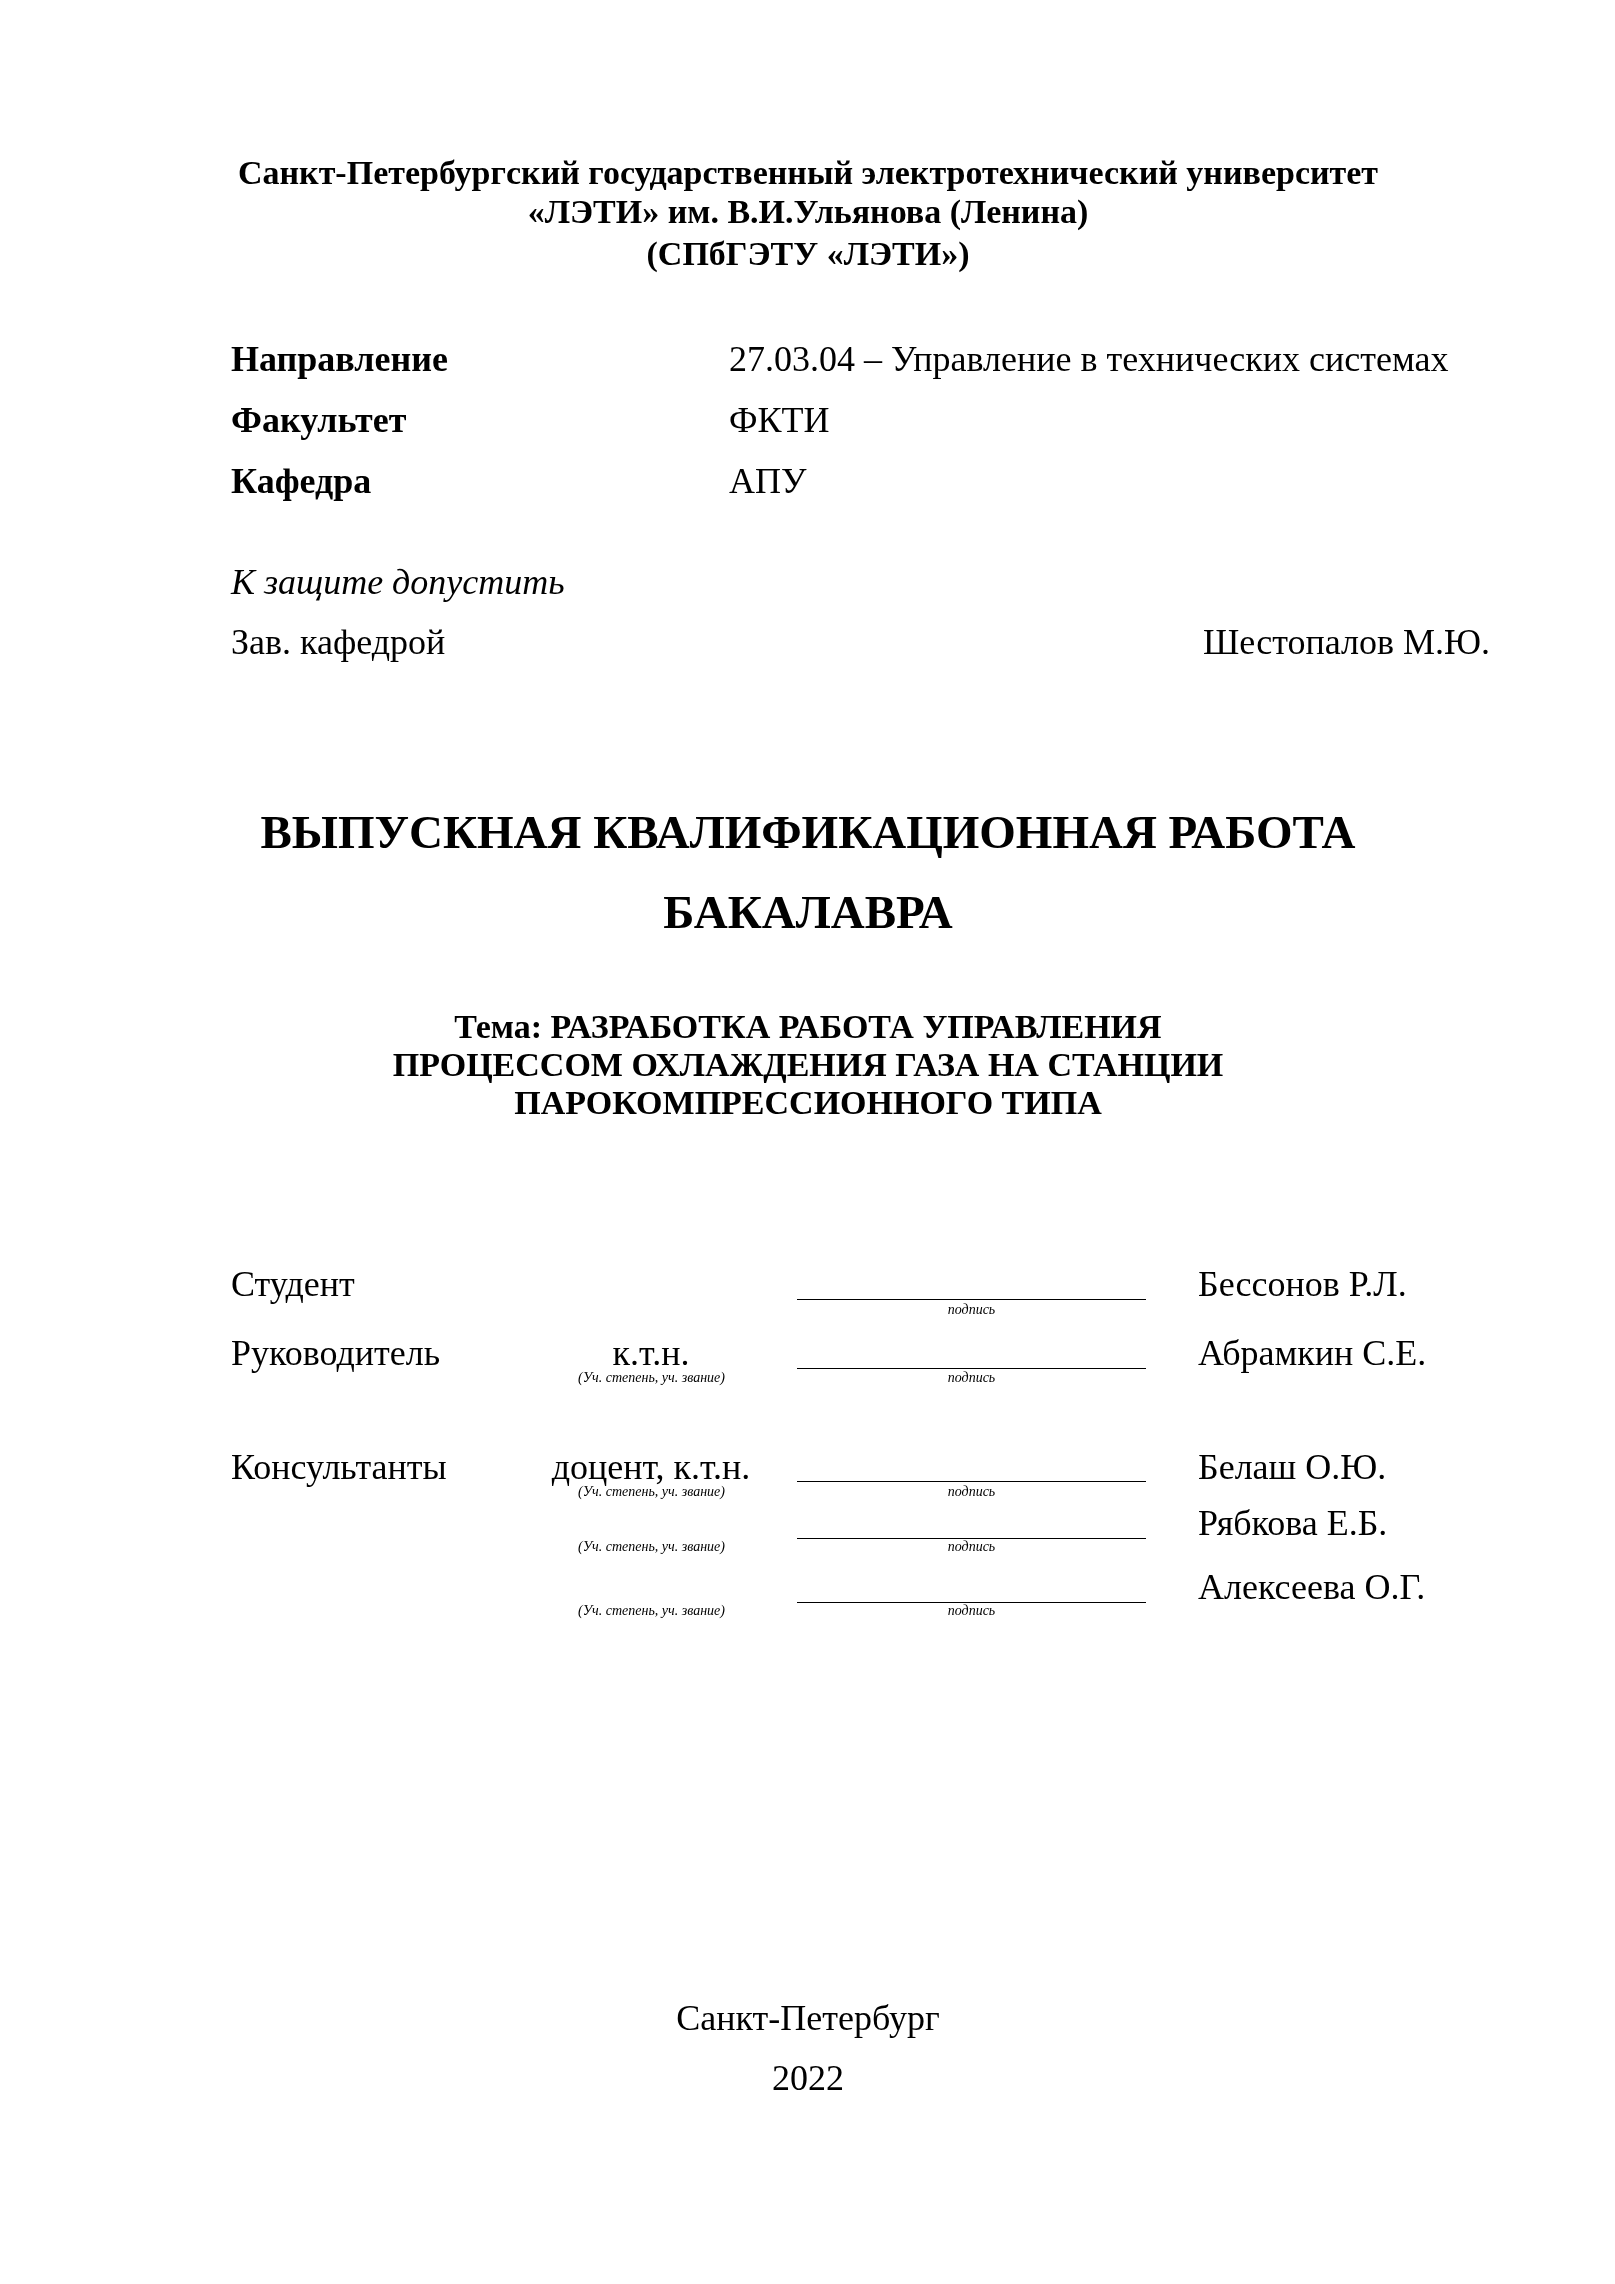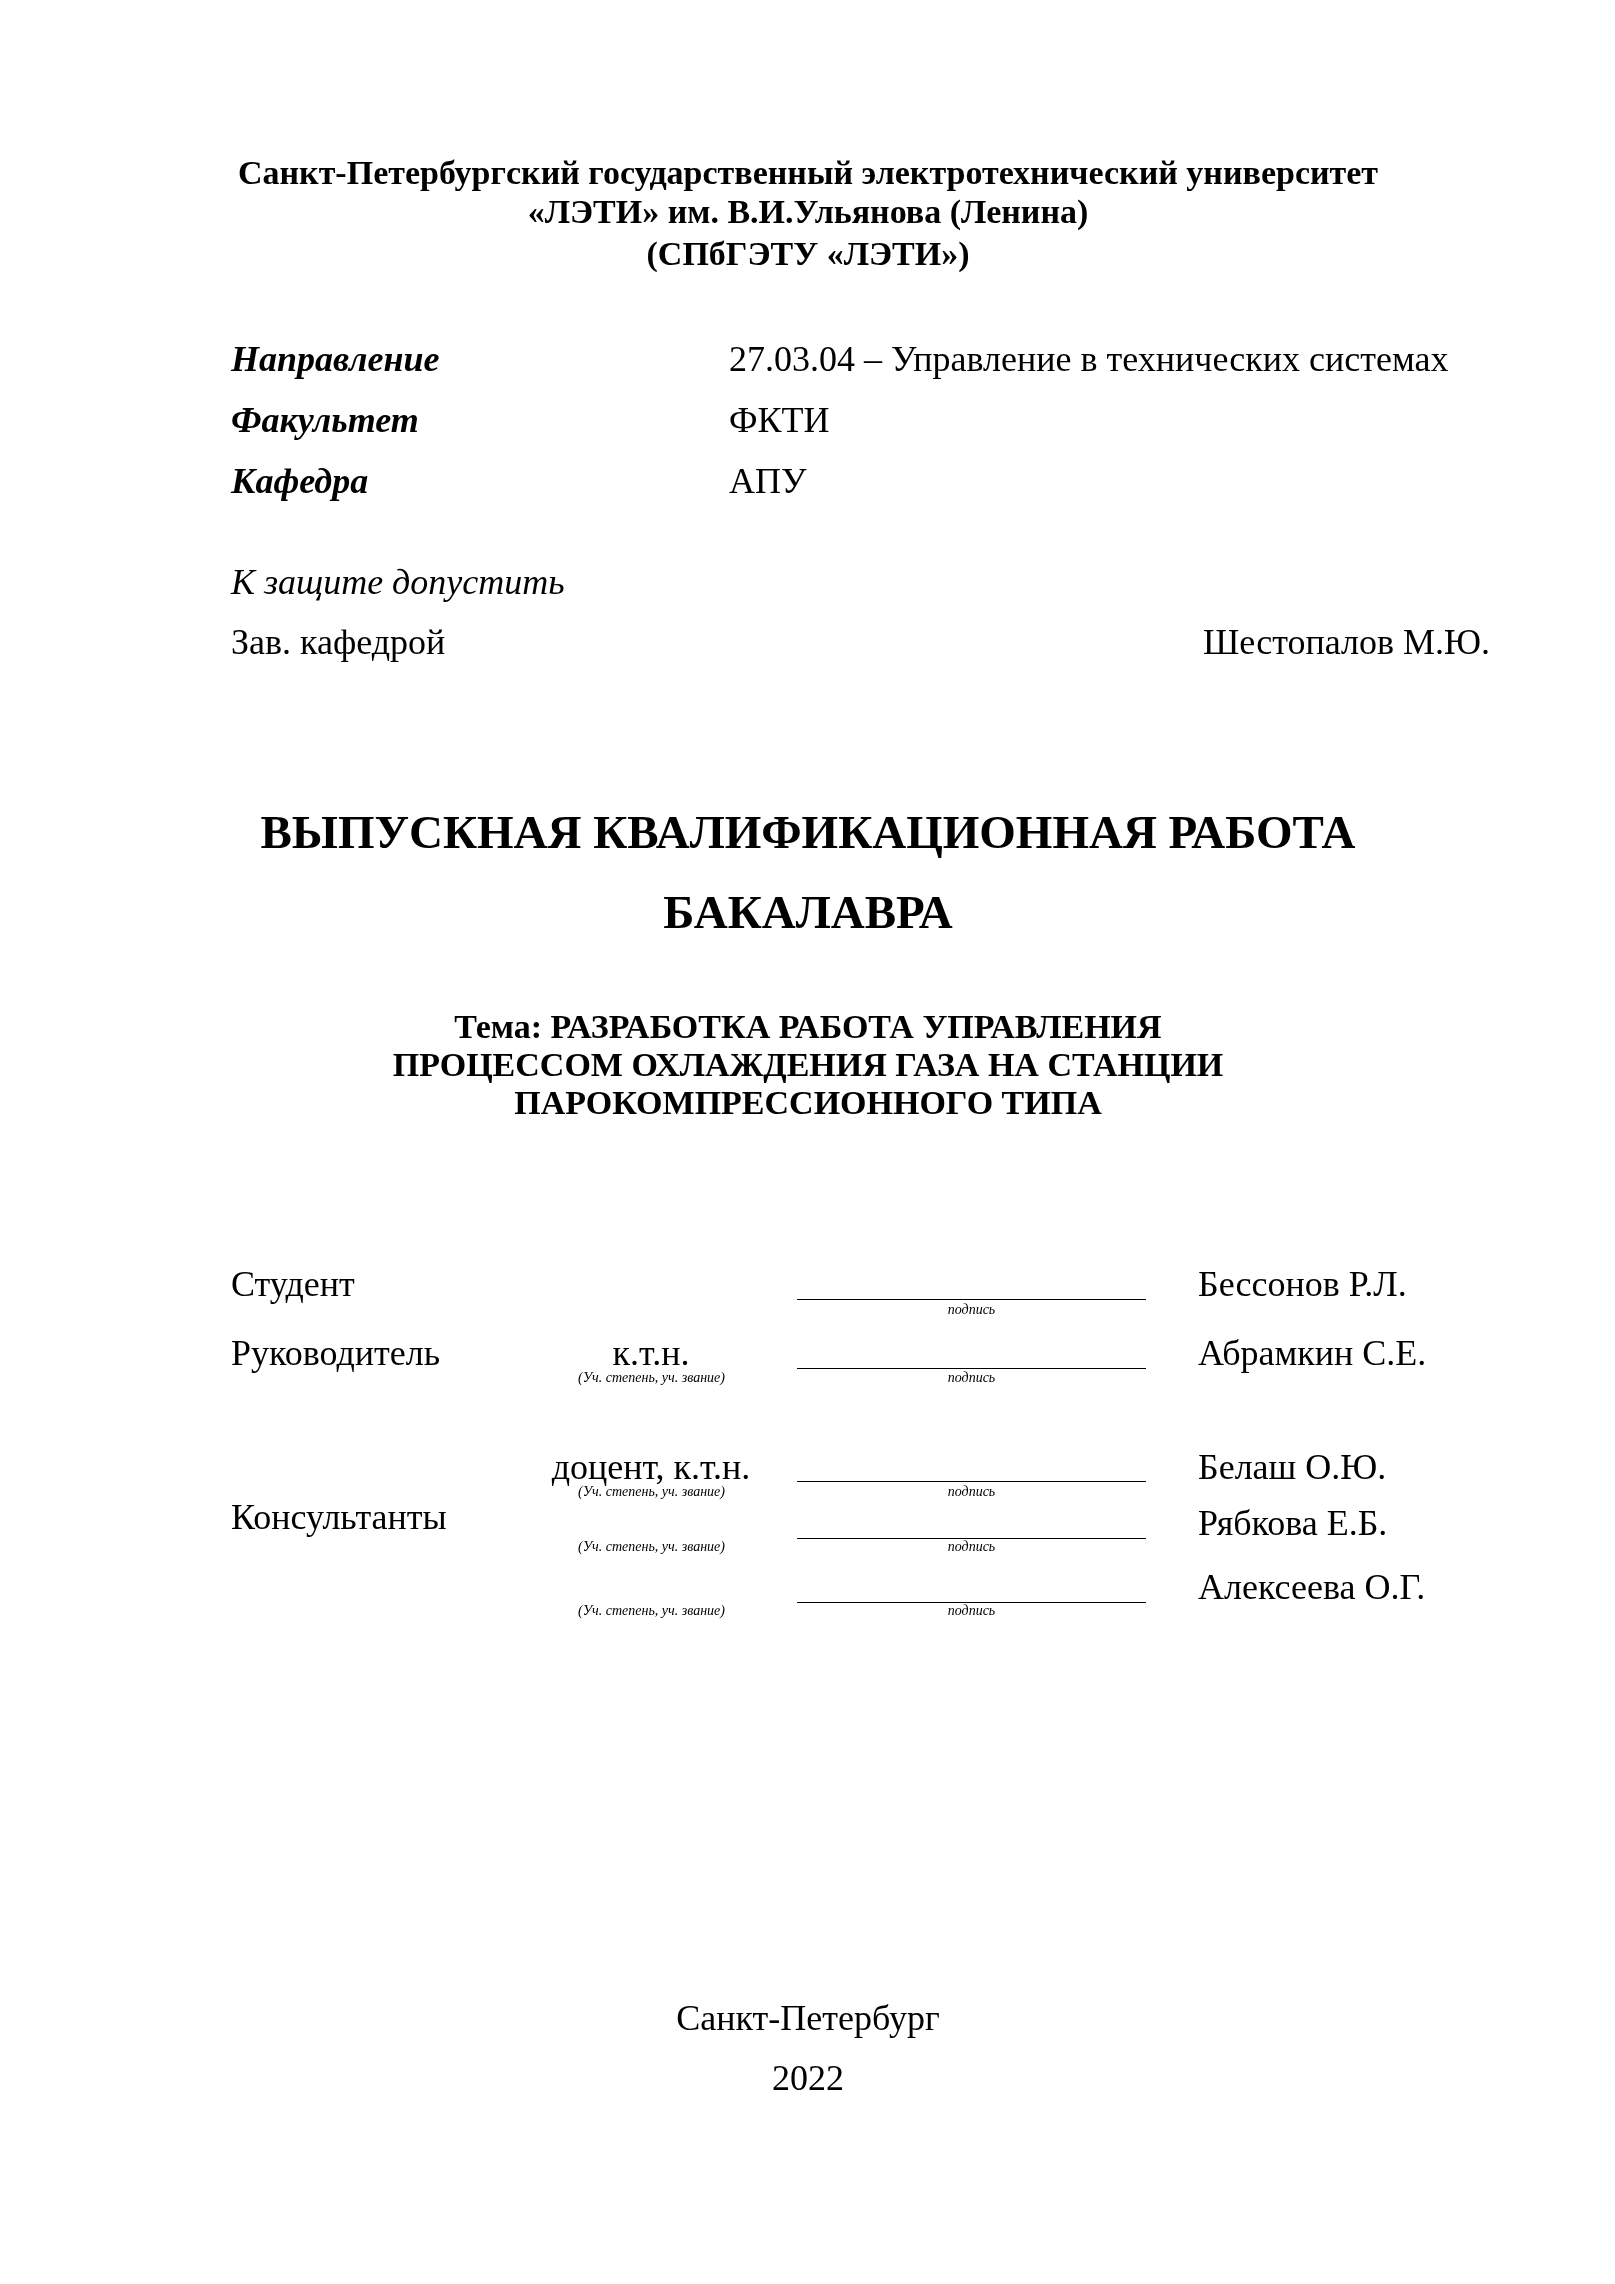--- a/index.html
+++ b/index.html
@@ -2,21 +2,21 @@
 <html style="font-size:12.5px"><head>
 <meta charset="utf-8">
 <style>
   html, body { margin: 0; padding: 0; background: #ffffff; }
   body { width: 1616px; height: 2284px; position: relative; overflow: hidden;
          font-family: "Liberation Serif", "DejaVu Serif", serif; color: #000; }
   .abs { position: absolute; white-space: nowrap; line-height: 1; }
   .center { left: 0; width: 1616px; text-align: center; }
   .hdr { font-size: 34px; font-weight: bold; }
   .reg { font-size: 36px; }
-  .bold { font-weight: bold; font-style: italic; }
+  .bold { font-weight: bold; }
   .ital { font-style: italic; }
   .title { font-size: 47px; font-weight: bold; }
   .theme { font-size: 34px; font-weight: bold; }
   .cap { font-size: 14px; font-style: italic; }
   .sigline { position: absolute; left: 797px; width: 349px; height: 0; border-top: 1.6px solid #000; }
   .deg { text-align: center; width: 250px; left: 526px; }
   .capdeg { left: 537px; width: 229px; text-align: center; }
   .cappod { left: 797px; width: 349px; text-align: center; }
 </style>
 </head>
@@ -49,21 +49,21 @@
 <div class="abs cap cappod" style="top:1303px;">подпись</div>
 <div class="abs reg" style="left:1198px; top:1266px;">Бессонов Р.Л.</div>
 
 <div class="abs reg" style="left:231px; top:1335px;">Руководитель</div>
 <div class="abs reg deg" style="top:1335px;">к.т.н.</div>
 <div class="abs cap capdeg" style="top:1371px;">(Уч. степень, уч. звание)</div>
 <div class="sigline" style="top:1368px;"></div>
 <div class="abs cap cappod" style="top:1371px;">подпись</div>
 <div class="abs reg" style="left:1198px; top:1335px;text-align:center;">Абрамкин С.Е.</div>
 
-<div class="abs reg" style="left:231px; top:1499px;">Консультанты</div>
+<div class="abs reg" style="left:231px; top:1449px;">Консультанты</div>
 
 <div class="abs reg deg" style="top:1449px;">доцент, к.т.н.</div>
 <div class="abs cap capdeg" style="top:1485px;">(Уч. степень, уч. звание)</div>
 <div class="sigline" style="top:1481px;"></div>
 <div class="abs cap cappod" style="top:1485px;">подпись</div>
 <div class="abs reg" style="left:1198px; top:1449px;">Белаш О.Ю.</div>
 
 <div class="abs cap capdeg" style="top:1540px;">(Уч. степень, уч. звание)</div>
 <div class="sigline" style="top:1538px;"></div>
 <div class="abs cap cappod" style="top:1540px;">подпись</div>

